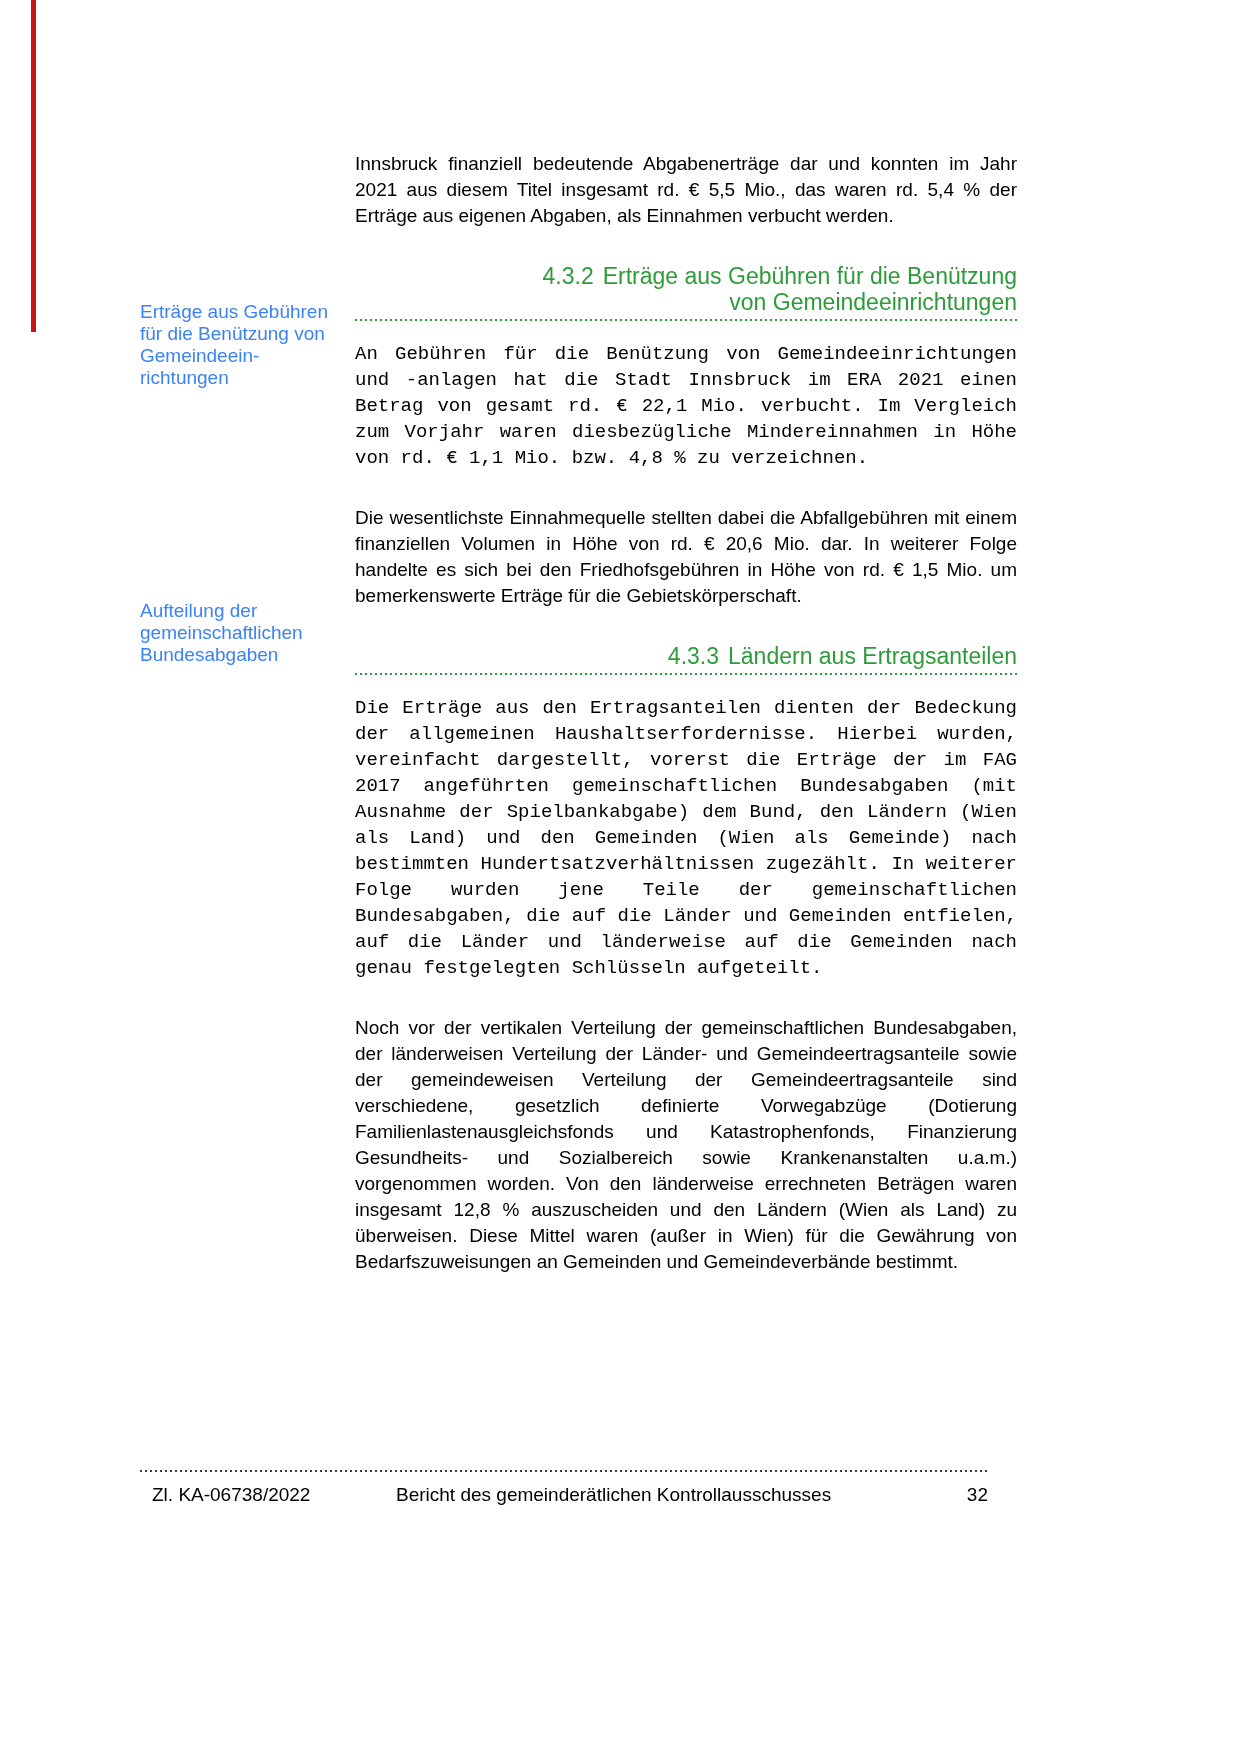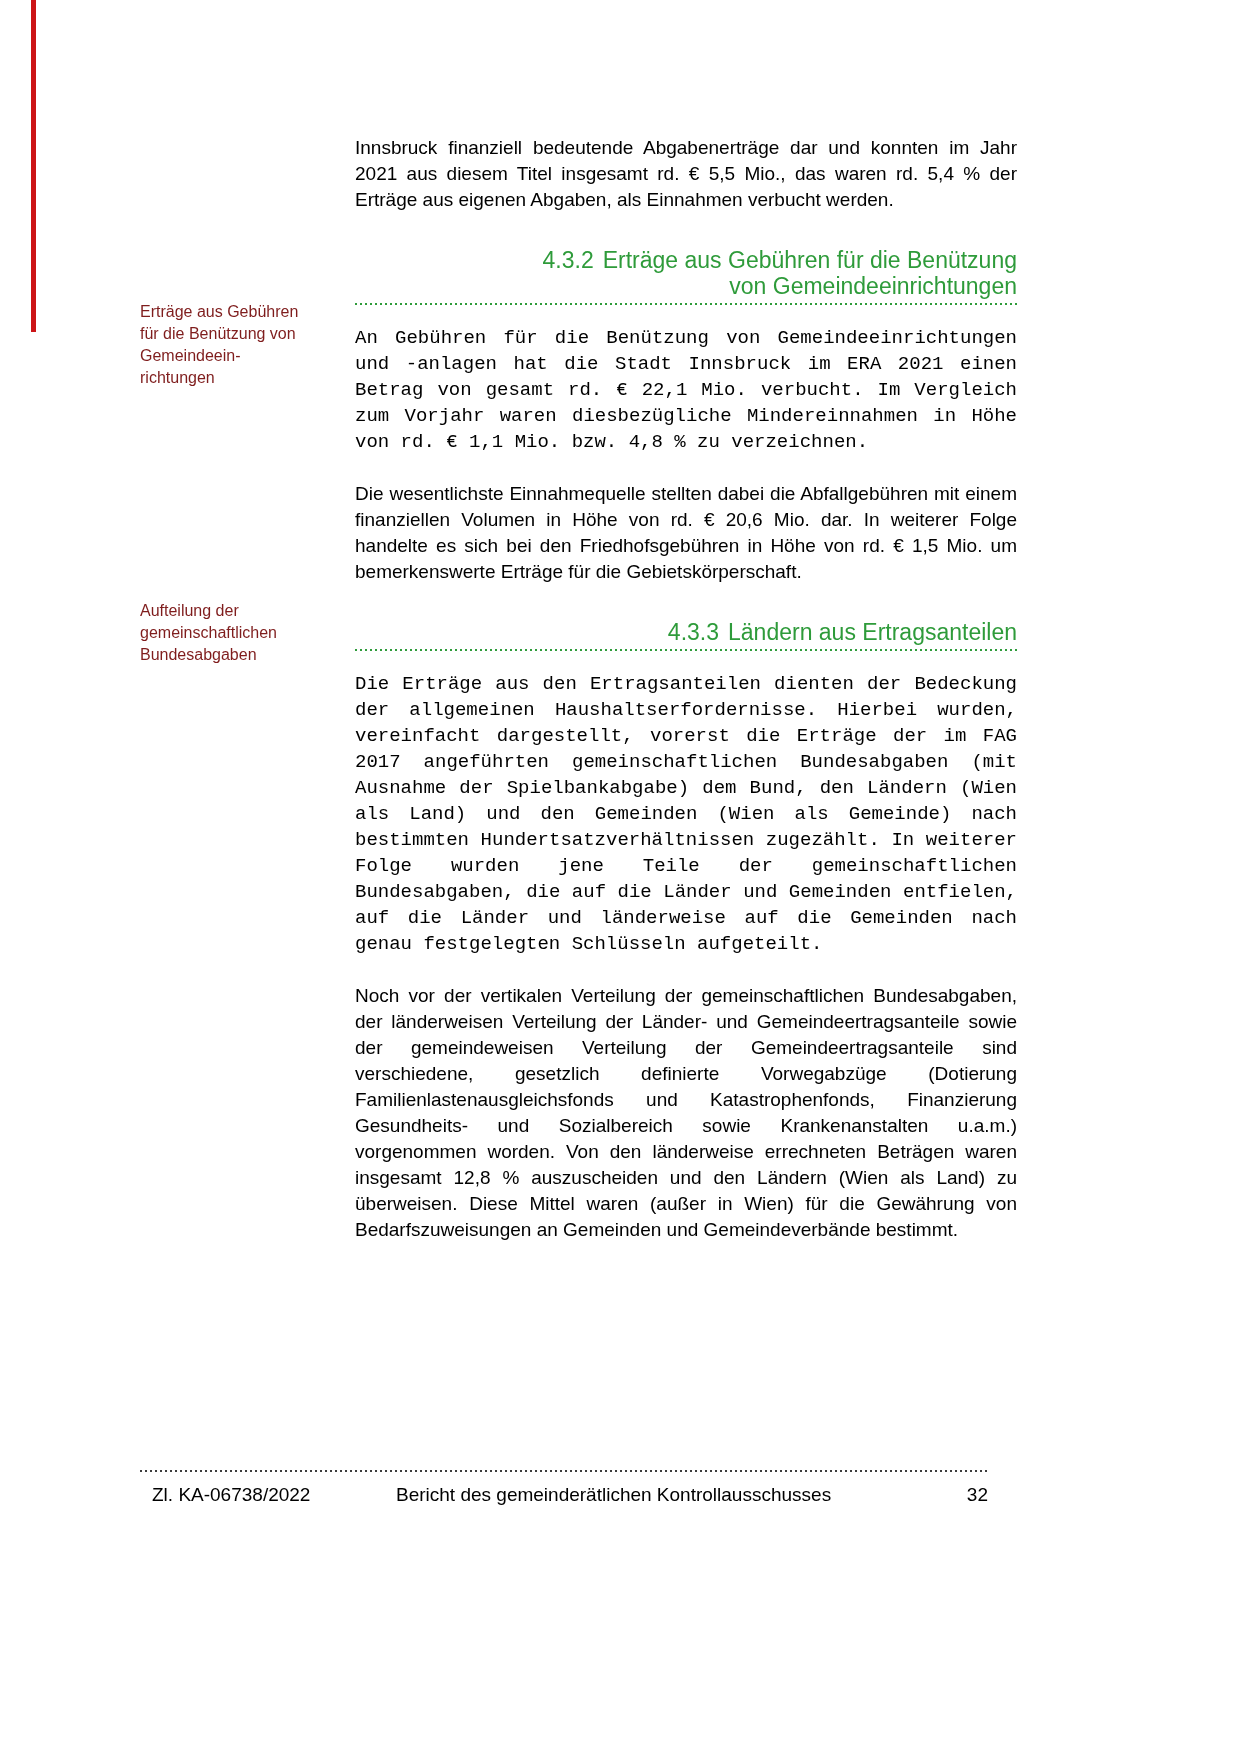--- a/index.html
+++ b/index.html
@@ -24,45 +24,45 @@
     background: #cc1417;
   }
   .main-col {
     position: absolute;
     left: 355px;
     top: 135px;
     width: 662px;
   }
   .body-par {
     text-align: justify;
-    margin-top: 26px;
+    margin-top: 34px;
   }
-  .body-par.intro { margin-top: 0; }
+  .body-par.intro { margin-top: 16px; }
   .section-heading {
     font-weight: normal;
     font-size: 23px;
     line-height: 26px;
     color: #2e9b3a;
     text-align: right;
     margin-top: 34px;
   }
   .section-heading .heading-number { margin-right: 9px; }
   .section-heading .heading-title { white-space: pre-line; }
   .dotted-rule {
     margin-top: 4px;
     height: 2px;
     background-image: repeating-linear-gradient(to right, #2e9b3a 0 2px, transparent 2px 5px);
   }
   .after-rule { margin-top: 20px; font-family: Liberation Mono, monospace; }
   .margin-note {
     position: absolute;
     left: 140px;
     width: 220px;
-    color: #7f1d1d;
-    font-size: 16px;
+    color: #3b82f6;
+    font-size: 19px;
     line-height: 22px;
     white-space: pre-line;
   }
   .note-1 { top: 301px; }
   .note-2 { top: 600px; }
   .footer {
     position: absolute;
     left: 140px;
     top: 1470px;
     width: 848px;

